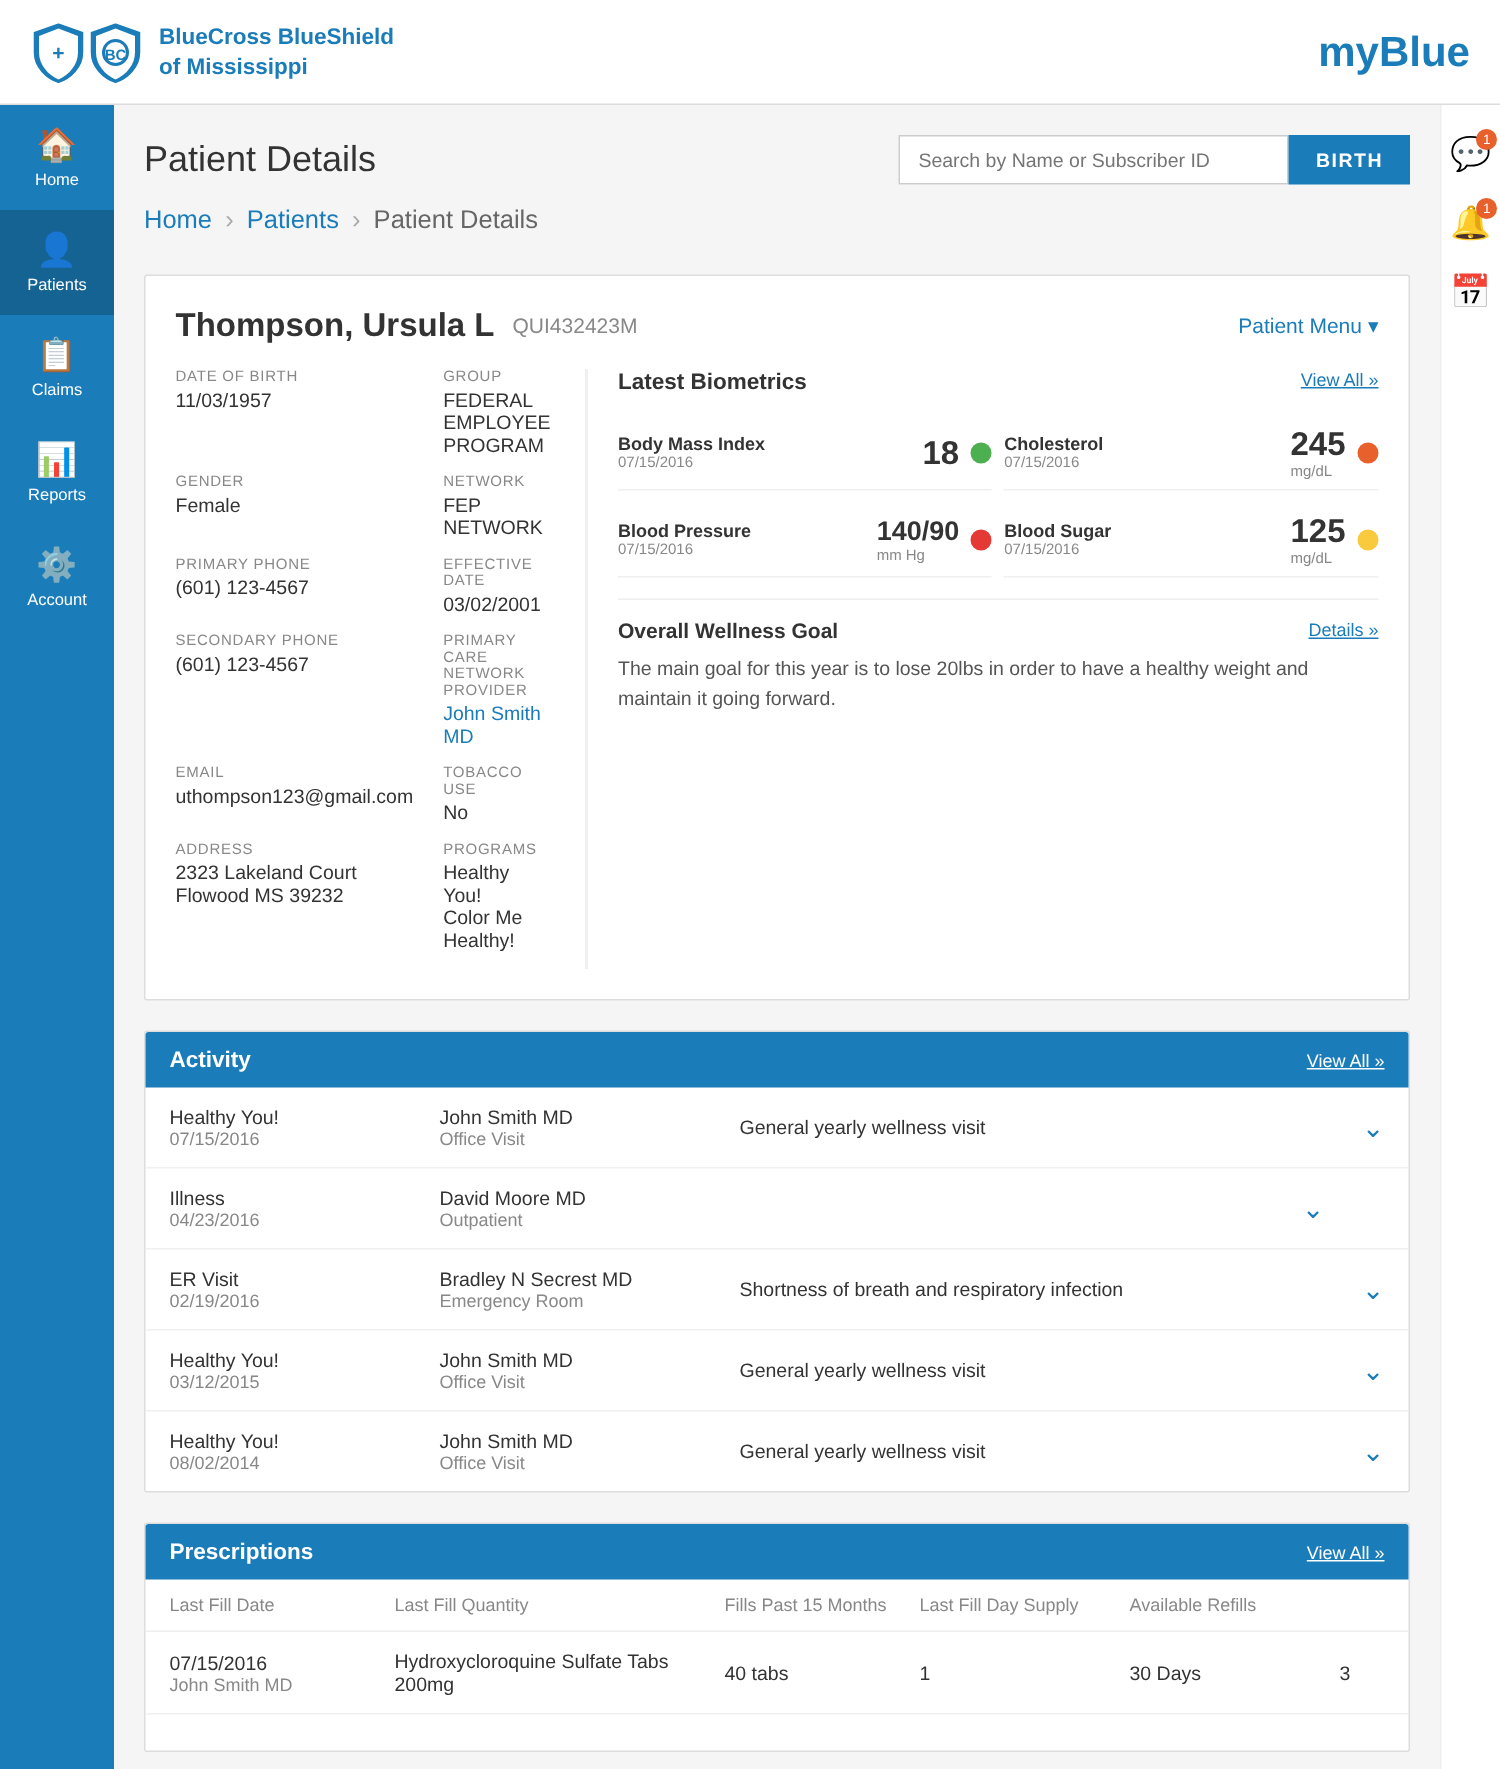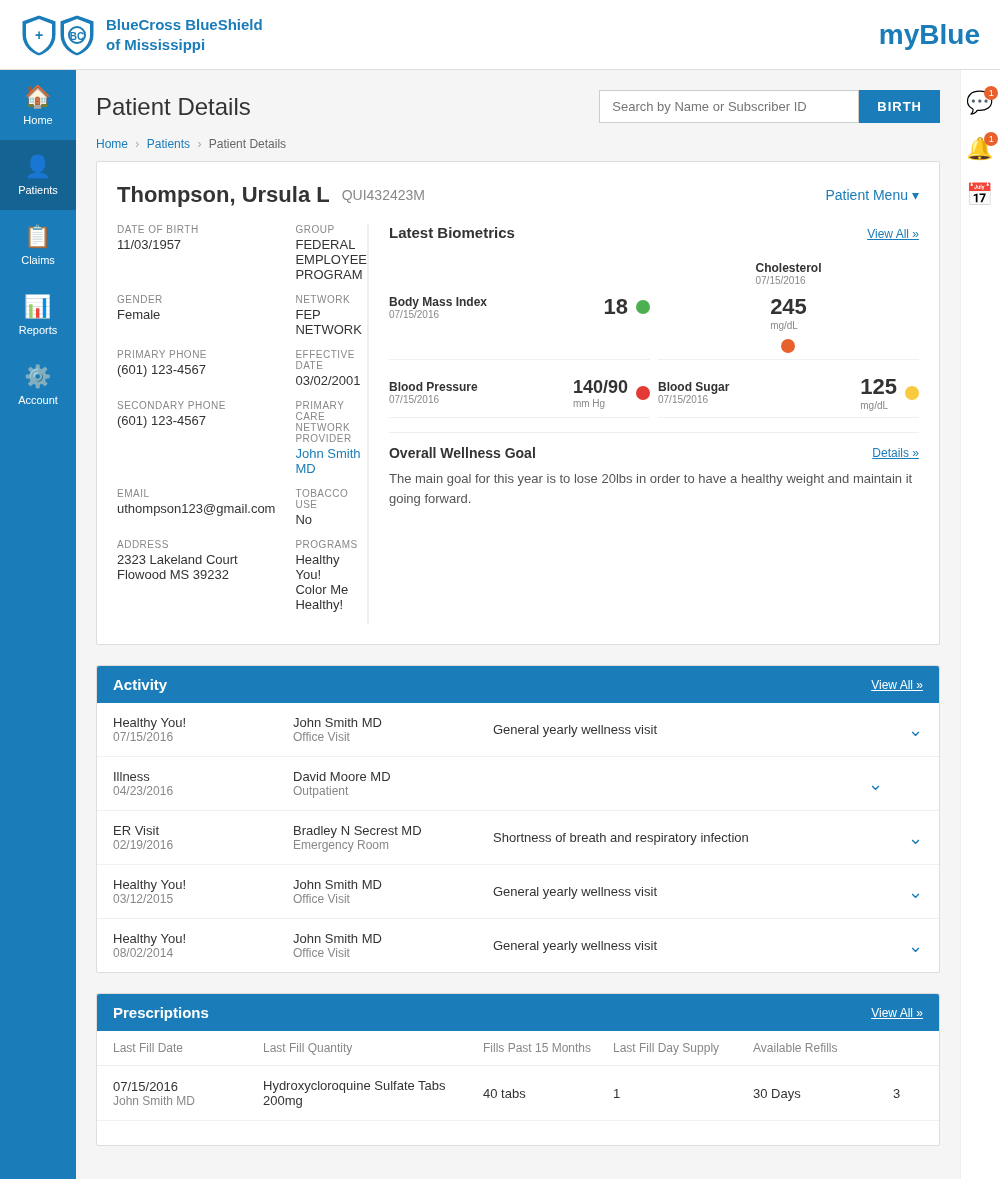--- a/index.html
+++ b/index.html
@@ -29,42 +29,42 @@
     .badge { position: absolute; top: -4px; right: -4px; background: #e8612c; color: white; border-radius: 50%; width: 14px; height: 14px; font-size: 9px; display: flex; align-items: center; justify-content: center; }
 
     
     .page-header { display: flex; align-items: center; margin-bottom: 14px; gap: 12px; }
     .page-title { font-size: 24px; font-weight: 300; color: #333; flex: 1; }
     .search-box { display: flex; gap: 0; }
     .search-input { border: 1px solid #ccc; padding: 8px 12px; width: 260px; font-size: 13px; outline: none; }
     .search-btn { background: #1a7cb8; color: #fff; border: none; padding: 8px 18px; font-size: 13px; font-weight: bold; cursor: pointer; letter-spacing: 1px; }
 
     
-    .breadcrumb { font-size: 12px; color: #1a7cb8; margin-bottom: 10px; }
+    .breadcrumb { font-size: 17px; color: #1a7cb8; margin-bottom: 26px; }
     .breadcrumb span { color: #666; }
     .breadcrumb a { color: #1a7cb8; text-decoration: none; }
     .breadcrumb .sep { color: #aaa; margin: 0 4px; }
 
     
     .patient-card { background: #fff; border: 1px solid #ddd; border-radius: 2px; margin-bottom: 20px; padding: 20px; }
     .patient-name-row { display: flex; align-items: center; margin-bottom: 16px; }
     .patient-name { font-size: 22px; font-weight: bold; color: #333; }
     .patient-id { font-size: 14px; color: #888; margin-left: 12px; }
     .patient-menu-btn { margin-left: auto; color: #1a7cb8; cursor: pointer; display: flex; align-items: center; gap: 4px; font-size: 14px; }
 
     .info-row { margin-bottom: 12px; }
     .info-label { font-size: 10px; color: #888; text-transform: uppercase; letter-spacing: 0.5px; margin-bottom: 2px; }
     .info-value { font-size: 13px; color: #333; }
     .info-value.link { color: #1a7cb8; cursor: pointer; }
 
     .info-cols { display: grid; grid-template-columns: 1fr 1fr; gap: 0 20px; }
 
     
     .biometrics-section { border-left: 1px solid #eee; padding-left: 20px; min-width: 380px; }
-    .biometrics-header { display: flex; justify-content: space-between; align-items: flex-end; margin-bottom: 14px; }
+    .biometrics-header { display: flex; justify-content: space-between; align-items: flex-start; margin-bottom: 14px; }
     .biometrics-title { font-size: 15px; font-weight: bold; color: #333; }
     .view-all-link { color: #1a7cb8; font-size: 12px; cursor: pointer; }
     .biometric-indicator { width: 14px; height: 14px; border-radius: 50%; flex-shrink: 0; }
     .indicator-green { background: #4caf50; }
     .indicator-orange { background: #e8612c; }
     .indicator-red { background: #e53935; }
     .indicator-yellow { background: #f9c93e; }
 
     .wellness-section { border-top: 1px solid #eee; padding-top: 12px; }
     .wellness-header { display: flex; justify-content: space-between; align-items: center; margin-bottom: 8px; }
@@ -166,21 +166,21 @@
           <span class="patient-name">Thompson, Ursula L</span>
           <span class="patient-id">QUI432423M</span>
           <div class="patient-menu-btn">
             <span>Patient Menu</span>
             <span>▾</span>
           </div>
         </div>
 
         <div class="patient-details-container">
 
-          <div style="flex:1; border-right:1px solid #eee; padding-right:0;">
+          <div style="flex:1; border-right:1px solid #eee; padding-right:23px;">
             <div class="info-cols">
               <div class="info-row">
                 <div class="info-label">DATE OF BIRTH</div>
                 <div class="info-value">11/03/1957</div>
               </div>
               <div class="info-row">
                 <div class="info-label">GROUP</div>
                 <div class="info-value">FEDERAL EMPLOYEE PROGRAM</div>
               </div>
               <div class="info-row">
@@ -238,21 +238,21 @@
 
               <div style="display:flex;align-items:center;gap:8px;padding:6px 0;border-bottom:1px solid #f0f0f0;">
                 <div style="flex:1;">
                   <div style="font-size:12px;font-weight:bold;color:#333;">Body Mass Index</div>
                   <div style="font-size:10px;color:#888;">07/15/2016</div>
                 </div>
                 <div style="font-size:22px;font-weight:bold;">18</div>
                 <div class="biometric-indicator indicator-green"></div>
               </div>
 
-              <div style="display:flex;align-items:center;gap:8px;padding:6px 0;border-bottom:1px solid #f0f0f0;flex-direction:column;">
+              <div style="display:flex;align-items:center;gap:8px;padding:6px 0;border-bottom:1px solid #f0f0f0;">
                 <div style="flex:1;">
                   <div style="font-size:12px;font-weight:bold;color:#333;">Cholesterol</div>
                   <div style="font-size:10px;color:#888;">07/15/2016</div>
                 </div>
                 <div>
                   <div style="font-size:22px;font-weight:bold;">245</div>
                   <div style="font-size:10px;color:#888;">mg/dL</div>
                 </div>
                 <div class="biometric-indicator indicator-orange"></div>
               </div>

